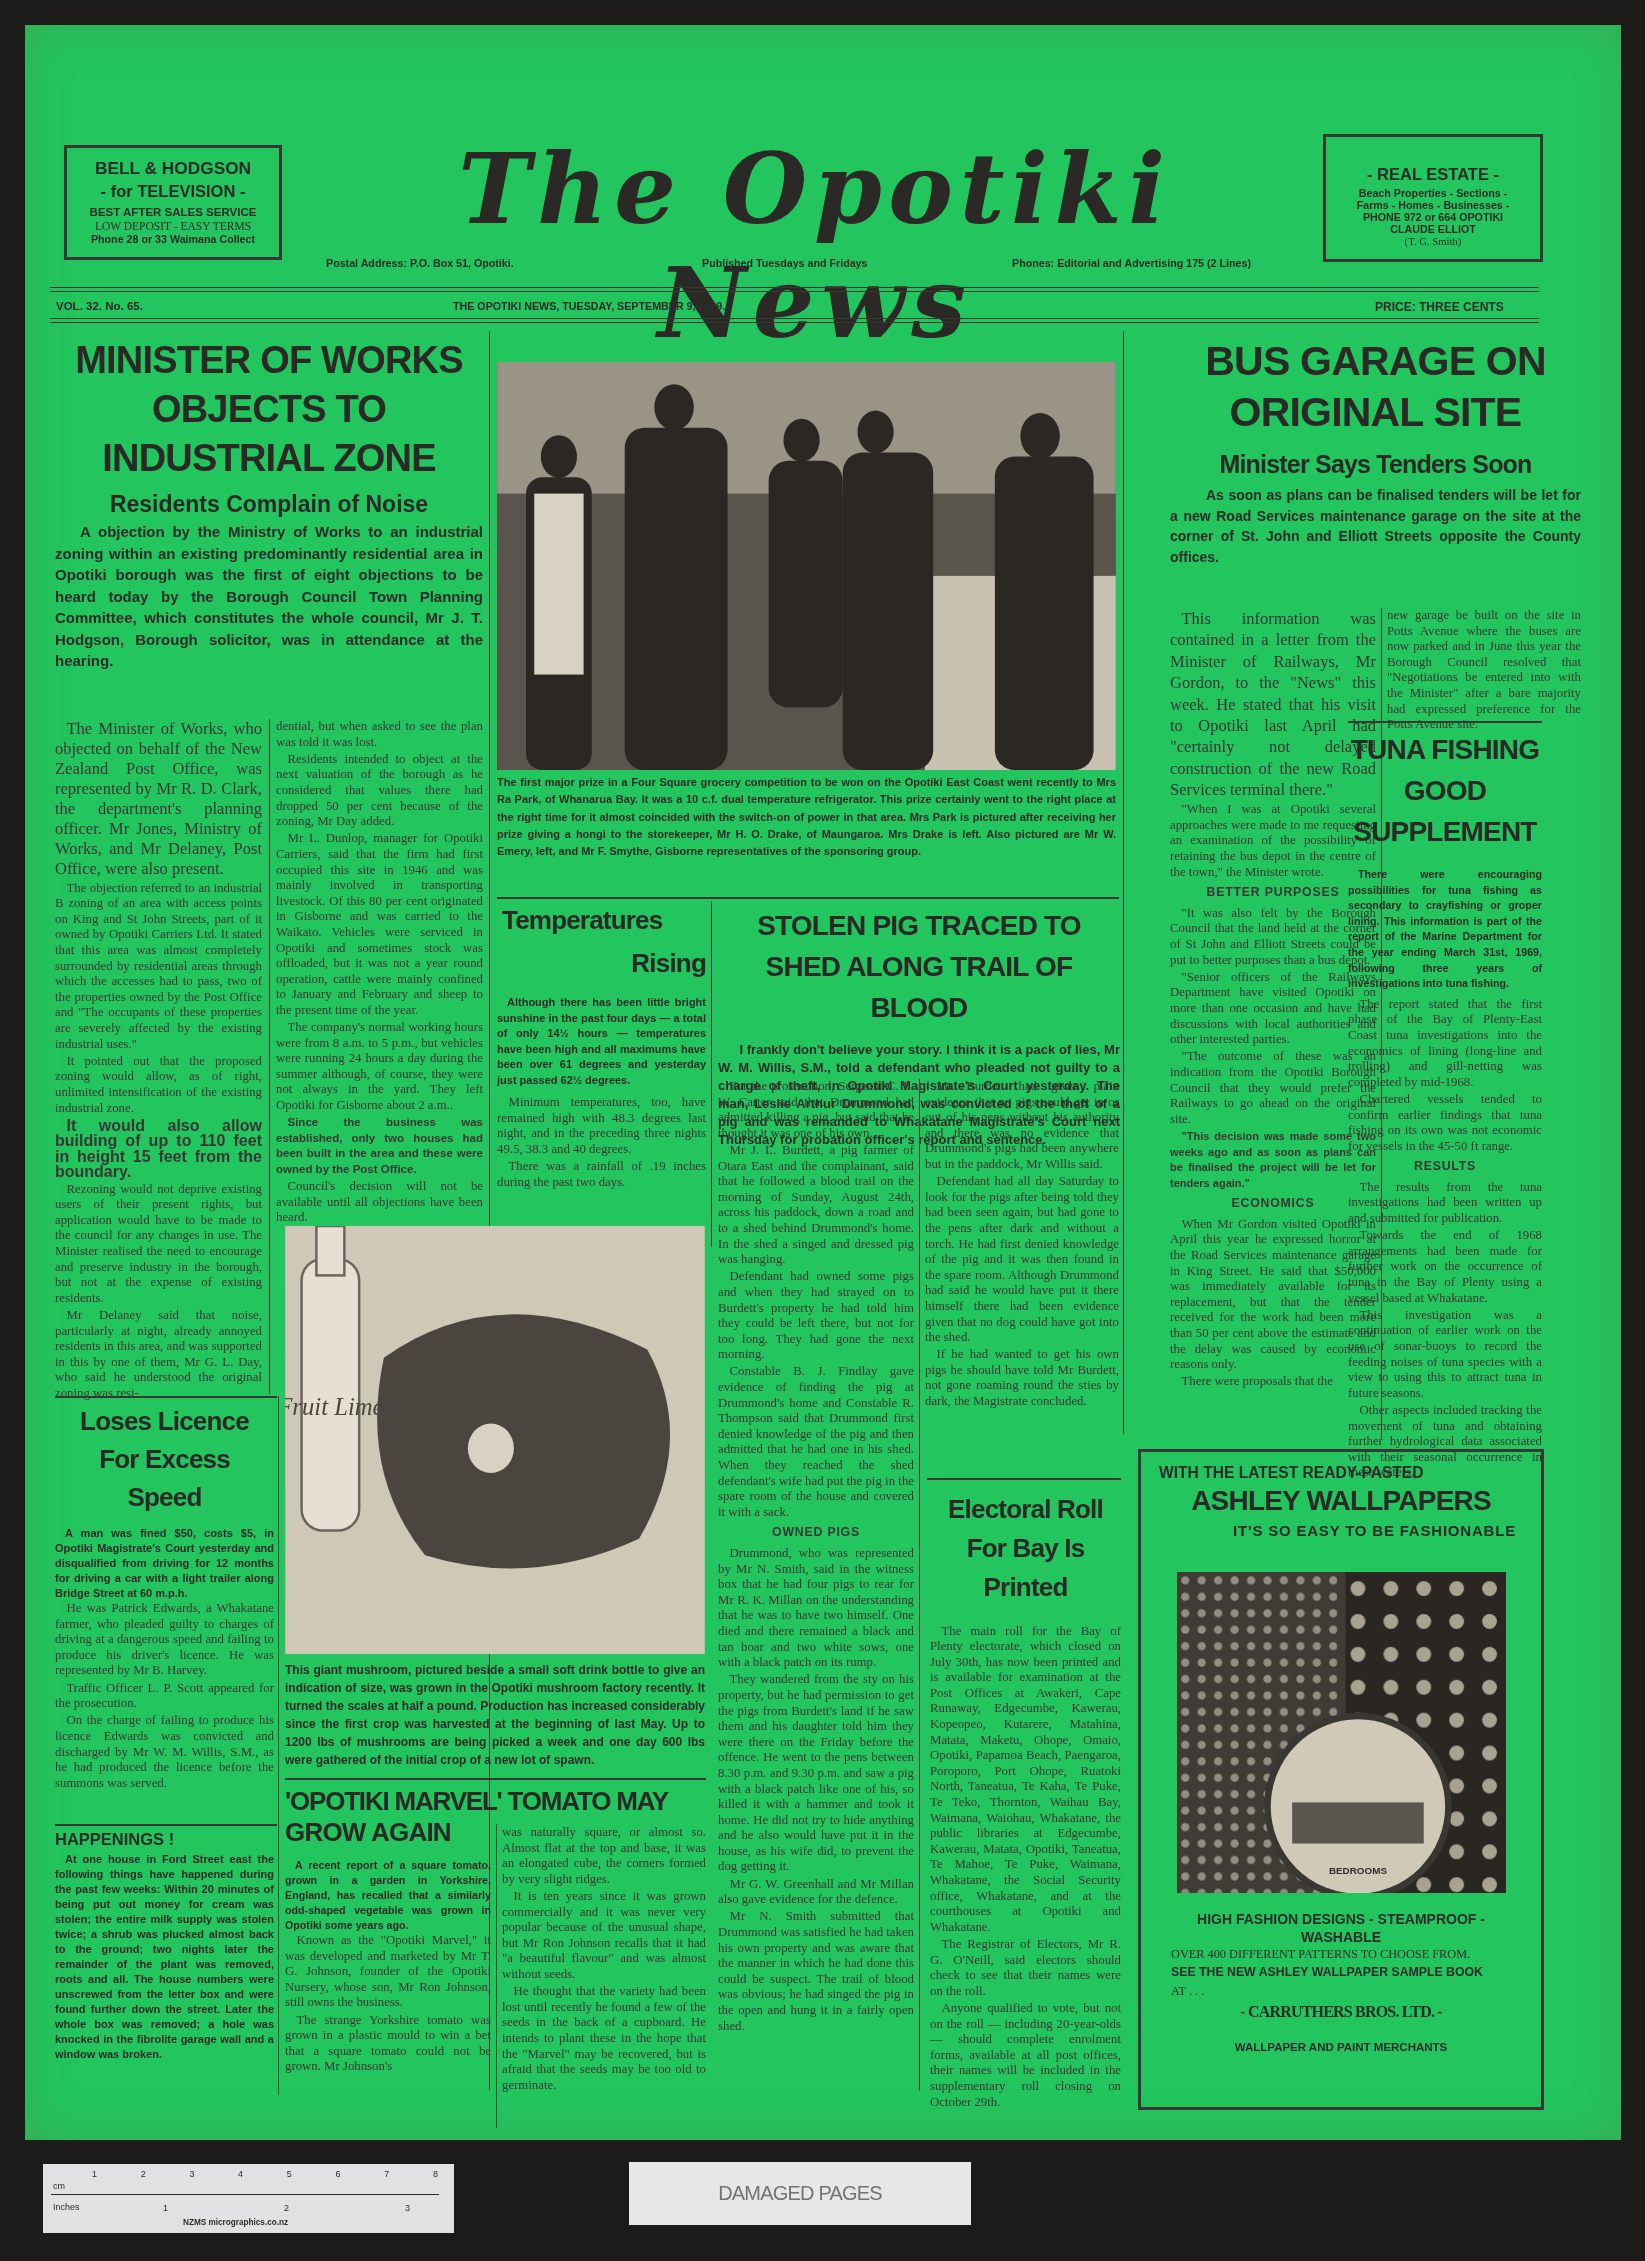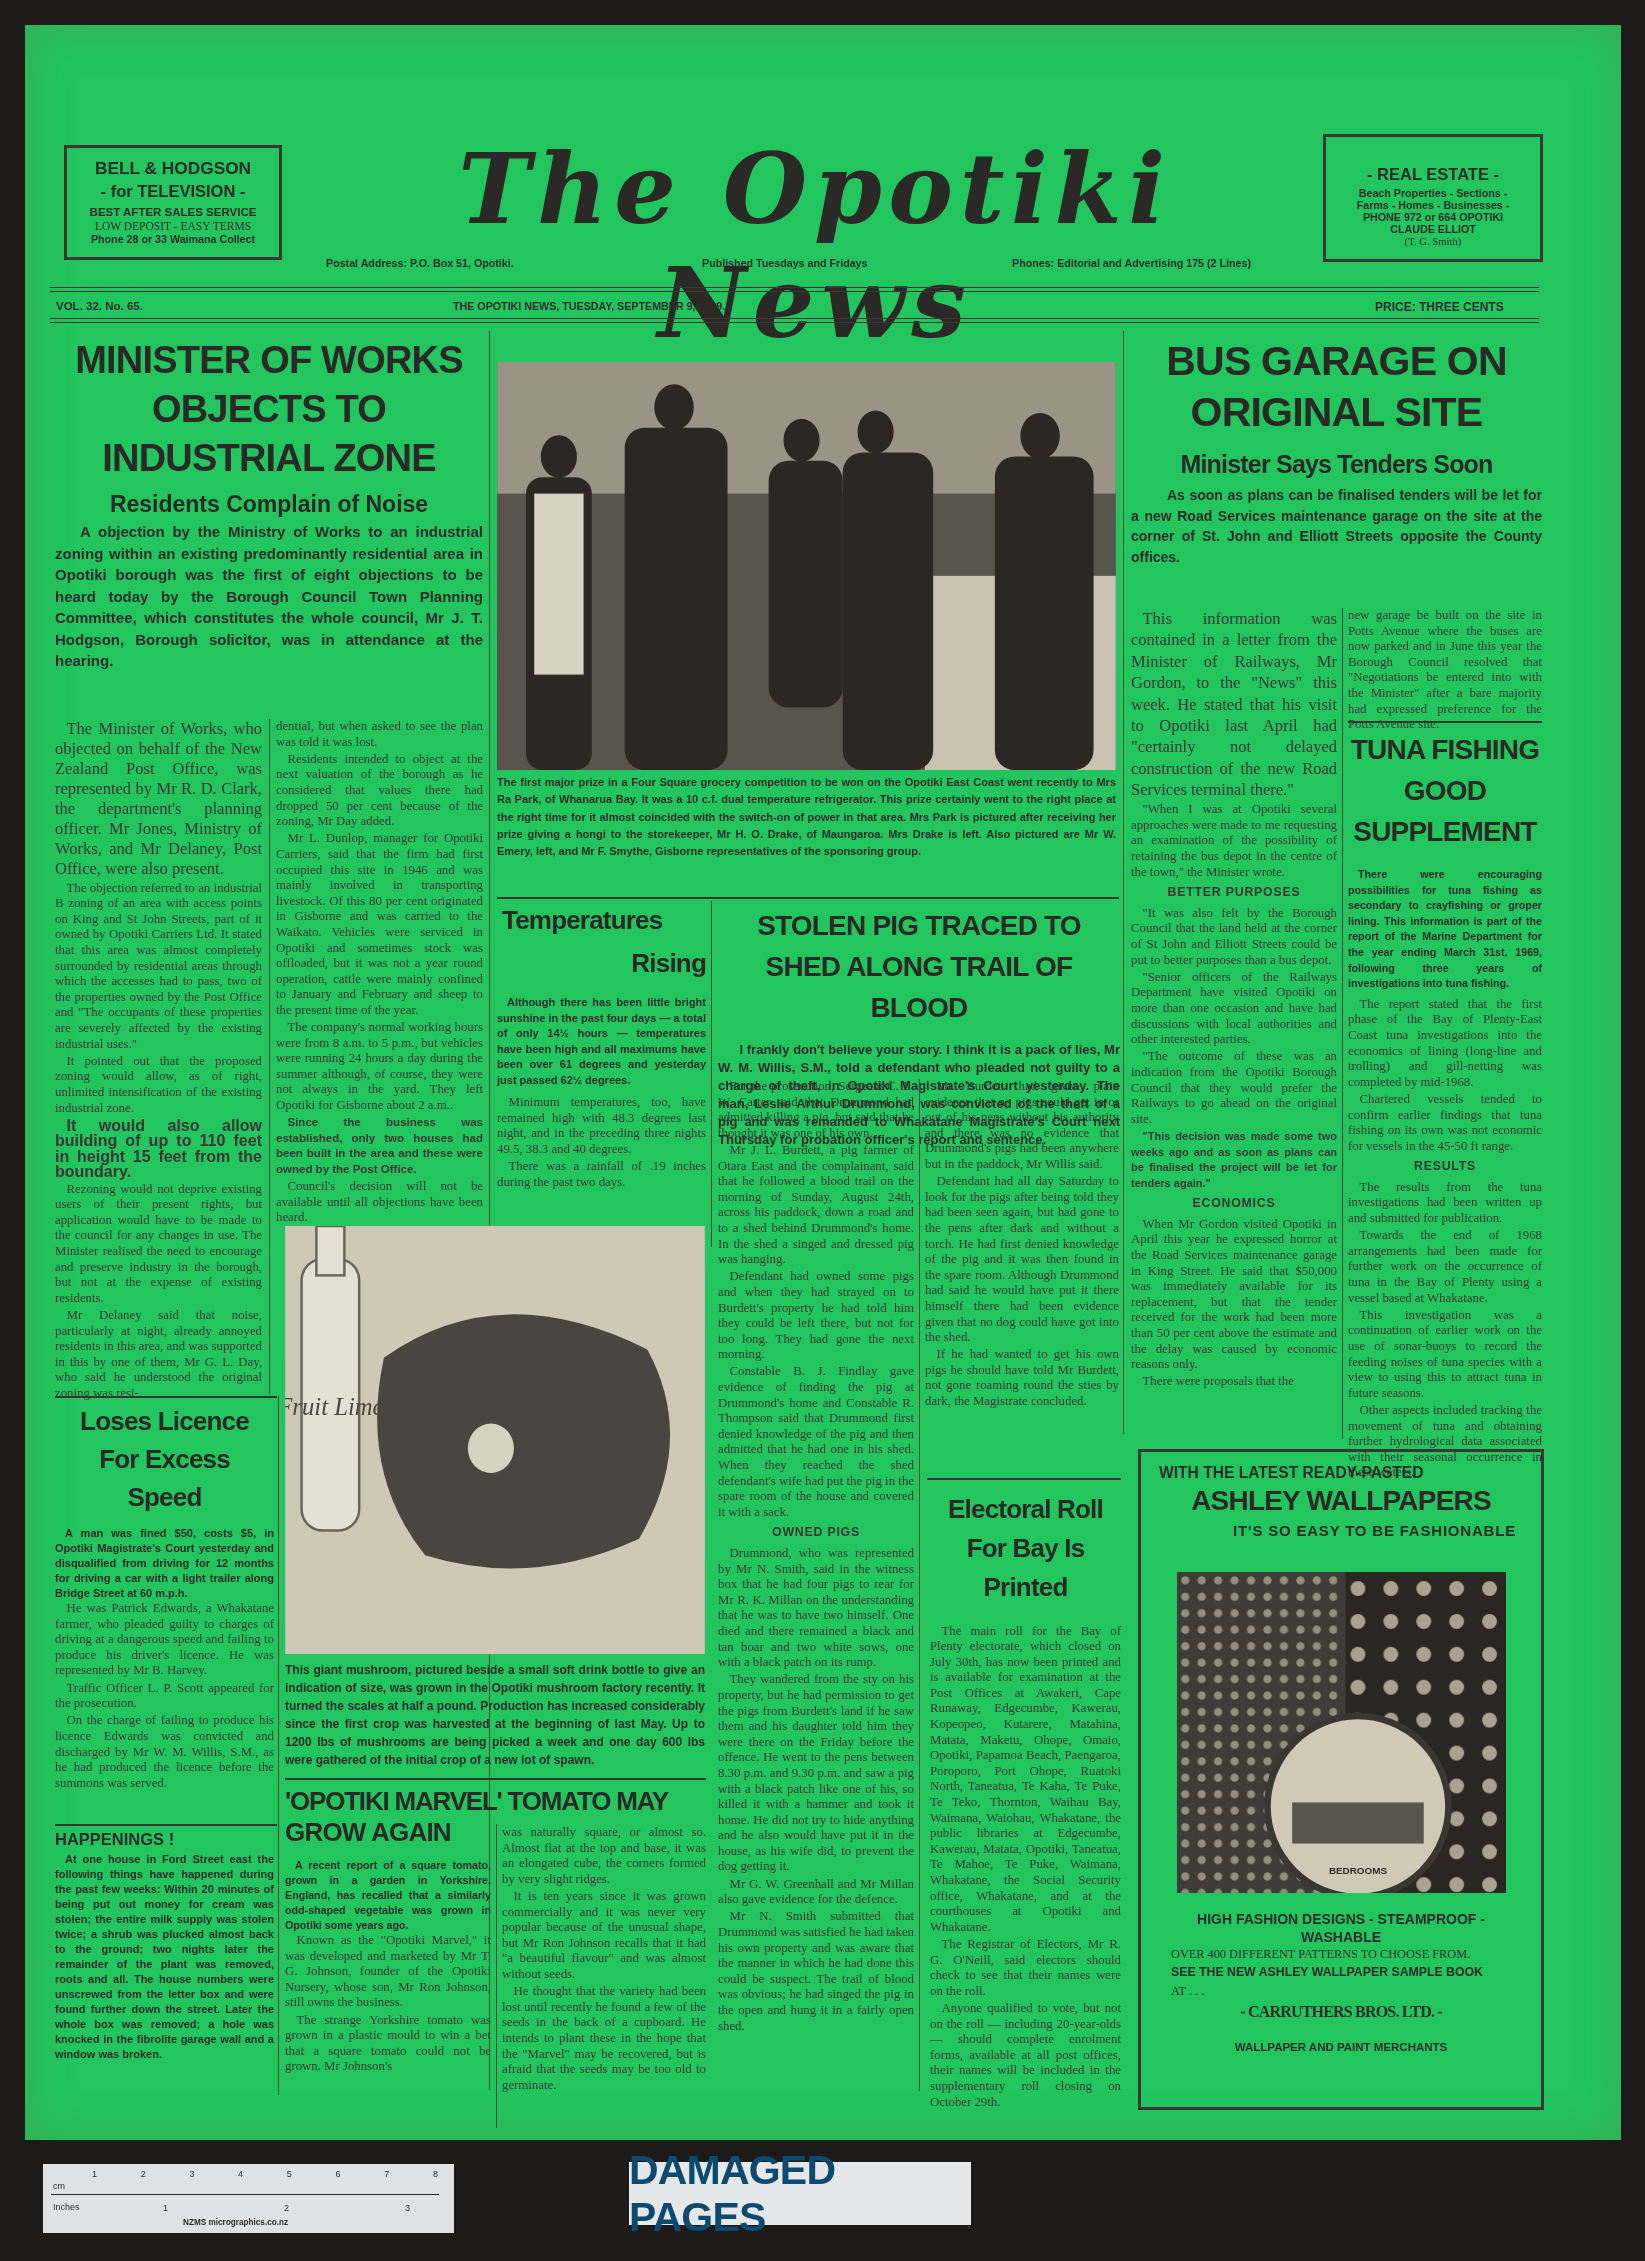--- a/index.html
+++ b/index.html
@@ -138,21 +138,21 @@
   <div class="rule" style="left:902px;top:1453px;width:194px;"></div>
   <div class="abs" style="left:905px;top:1465px;width:191px;">
     <div class="hd" style="font-size:26px;line-height:39px;padding:0 8.2px;">Electoral Roll For Bay Is Printed</div>
     <div class="body" style="margin-top:16.5px;">
       <p>The main roll for the Bay of Plenty electorate, which closed on July 30th, has now been printed and is available for examination at the Post Offices at Awakeri, Cape Runaway, Edgecumbe, Kawerau, Kopeopeo, Kutarere, Matahina, Matata, Maketu, Ohope, Omaio, Opotiki, Papamoa Beach, Paengaroa, Poroporo, Port Ohope, Ruatoki North, Taneatua, Te Kaha, Te Puke, Te Teko, Thornton, Waihau Bay, Waimana, Waiohau, Whakatane, the public libraries at Edgecumbe, Kawerau, Matata, Opotiki, Taneatua, Te Mahoe, Te Puke, Waimana, Whakatane, the Social Security office, Whakatane, and at the courthouses at Opotiki and Whakatane.</p>
       <p>The Registrar of Electors, Mr R. G. O'Neill, said electors should check to see that their names were on the roll.</p>
       <p>Anyone qualified to vote, but not on the roll — including 20-year-olds — should complete enrolment forms, available at all post offices, their names will be included in the supplementary roll closing on October 29th.</p>
     </div>
   </div>
 
-  <div class="abs" style="left:1106px;top:311px;width:411px;">
+  <div class="abs" style="left:1145px;top:311px;width:411px;">
     <div class="hd" style="font-size:41px;line-height:51px;padding:0 33px;">BUS GARAGE ON ORIGINAL SITE</div>
     <div class="hd" style="font-size:25px;margin-top:11.5px;">Minister Says Tenders Soon</div>
     <div class="lead" style="font-size:14px;line-height:20.6px;text-indent:36px;margin-top:6.6px;">As soon as plans can be finalised tenders will be let for a new Road Services maintenance garage on the site at the corner of St. John and Elliott Streets opposite the County offices.</div>
     <div class="abs body" style="left:0;top:272px;width:206px;">
       <p style="font-size:16.5px;line-height:21.4px;">This information was contained in a letter from the Minister of Railways, Mr Gordon, to the "News" this week. He stated that his visit to Opotiki last April had "certainly not delayed construction of the new Road Services terminal there."</p>
       <p>"When I was at Opotiki several approaches were made to me requesting an examination of the possibility of retaining the bus depot in the centre of the town," the Minister wrote.</p>
       <div class="subhd">BETTER PURPOSES</div>
       <p>"It was also felt by the Borough Council that the land held at the corner of St John and Elliott Streets could be put to better purposes than a bus depot.</p>
       <p>"Senior officers of the Railways Department have visited Opotiki on more than one occasion and have had discussions with local authorities and other interested parties.</p>
       <p>"The outcome of these was an indication from the Opotiki Borough Council that they would prefer the Railways to go ahead on the original site.</p>
@@ -278,15 +278,15 @@
     <span>7</span>
     <span>8</span>
   </div>
   <div class="abs sans" style="left:120px;top:39px;width:247px;display:flex;justify-content:space-between;font-size:9px;">
     <span>1</span>
     <span>2</span>
     <span>3</span>
   </div>
 </div>
 <div class="abs sans" style="left:629px;top:2162px;width:342px;height:63px;background:#e6e7e9;display:flex;align-items:center;justify-content:center;">
-  <span style="font-weight:bold;font-size:41px;color:#0c4a6e;letter-spacing:-0.8px;">DAMAGED PAGES</span>
+  <span style="font-weight:normal;font-size:20px;color:#737373;letter-spacing:-0.8px;">DAMAGED PAGES</span>
 </div>
 
 
 </body></html>

